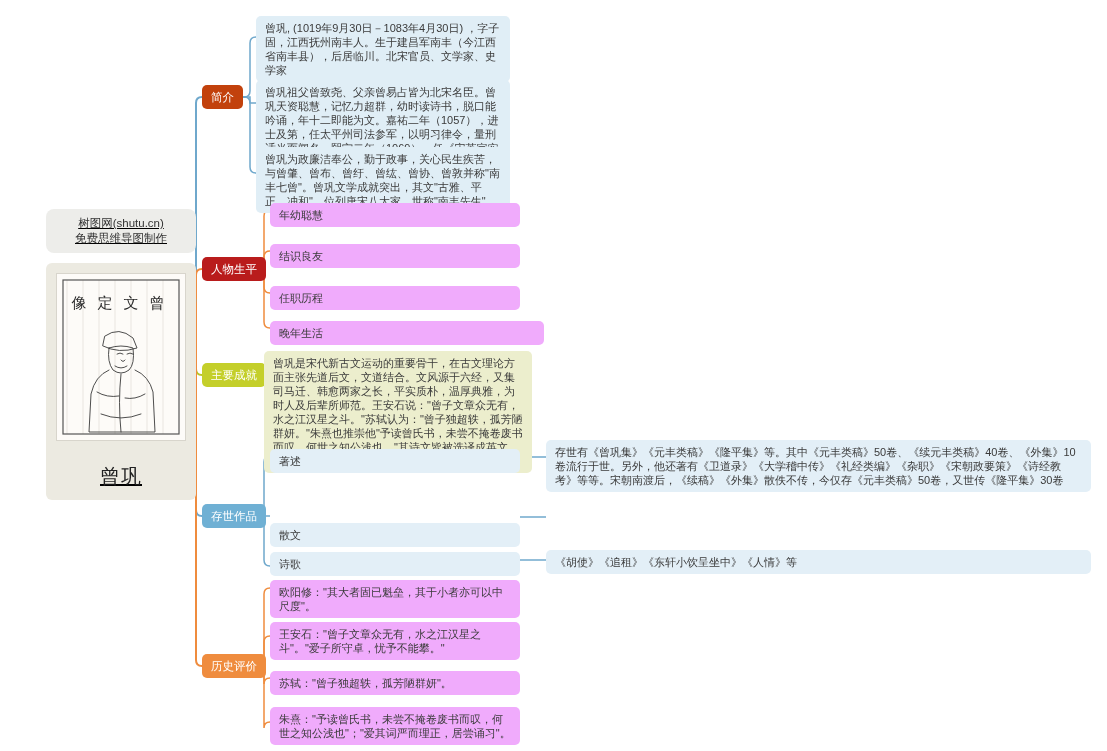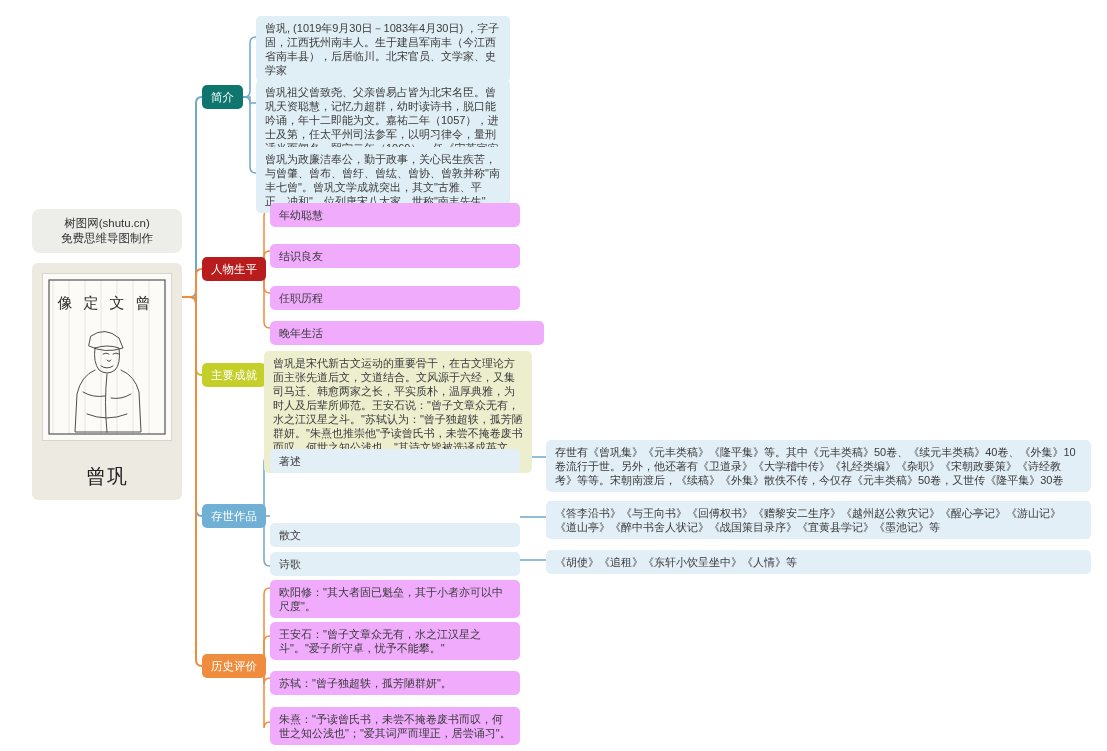--- a/index.html
+++ b/index.html
@@ -5,21 +5,21 @@
   html,body{margin:0;padding:0;}
   body{
     width:1107px;height:751px;background:#ffffff;
     font-family:"Liberation Sans","DejaVu Sans",sans-serif;
     position:relative;overflow:hidden;
   }
   #canvas{position:absolute;left:0;top:0;width:1107px;height:751px;}
   svg.links{position:absolute;left:0;top:0;width:1107px;height:751px;pointer-events:none;}
 
   
-  .root-wrap{position:absolute;left:32px;top:209px;width:150px;}
+  .root-wrap{position:absolute;left:46px;top:209px;width:150px;text-decoration:underline;}
   .root-title{
     background:#ededea;border-radius:8px;text-align:center;
     font-size:11.5px;color:#333;line-height:15px;padding:7px 4px;
   }
   .root-card{
     margin-top:10px;background:#eceae1;border-radius:6px;
     padding:10px 10px 6px 10px;text-align:center;
   }
   .portrait{
     width:128px;height:166px;margin:0 auto;background:#fdfcfa;
@@ -29,21 +29,21 @@
 
   
   .node{
     position:absolute;border-radius:5px;font-size:11px;color:#3a3a3a;
     line-height:14px;box-sizing:border-box;
   }
   .branch{
     padding:5px 9px;color:#fff;font-size:11.5px;white-space:nowrap;
     border-radius:5px;
   }
-  .b-blue{background:#0f766e;}
+  .b-blue{background:#c2410c;}
   .b-orange{background:#b91c1c;}
   .b-olive{background:#c4cf2a;}
   .b-blue2{background:#6fb0d4;}
   .b-orange2{background:#ef8c3e;}
 
   .leaf{padding:5px 9px;box-sizing:border-box;}
   .l-blue{background:#e0eef6;}
   .l-peach{background:#f0abfc;}
   .l-olive{background:#eceecd;}
   .l-blue-light{background:#e3eff7;}
@@ -149,21 +149,20 @@
 
   <div class="node leaf l-olive" style="left:264px;top:351px;width:268px;">曾巩是宋代新古文运动的重要骨干，在古文理论方面主张先道后文，文道结合。文风源于六经，又集司马迁、韩愈两家之长，平实质朴，温厚典雅，为时人及后辈所师范。王安石说："曾子文章众无有，水之江汉星之斗。"苏轼认为："曾子独超轶，孤芳陋群妍。"朱熹也推崇他"予读曾氏书，未尝不掩卷废书而叹，何世之知公浅也。"其诗文皆被选译成英文，在国外发行</div>
 
   <div class="node branch b-blue2" style="left:202px;top:504px;">存世作品</div>
 
   <div class="node leaf l-blue-light" style="left:270px;top:449px;width:250px;">著述</div>
   <div class="node leaf l-blue-light" style="left:270px;top:509px;width:250px;margin-top:14px;">散文</div>
   <div class="node leaf l-blue-light" style="left:270px;top:552px;width:250px;">诗歌</div>
 
   <div class="node leaf l-blue-light" style="left:546px;top:440px;width:545px;">存世有《曾巩集》《元丰类稿》《隆平集》等。其中《元丰类稿》50卷、《续元丰类稿》40卷、《外集》10卷流行于世。另外，他还著有《卫道录》《大学稽中传》《礼经类编》《杂职》《宋朝政要策》《诗经教考》等等。宋朝南渡后，《续稿》《外集》散佚不传，今仅存《元丰类稿》50卷，又世传《隆平集》30卷</div>
-  <div class="node leaf l-blue-light" style="left:546px;top:501px;width:545px;">《答李沿书》《与王向书》《回傅权书》《赠黎安二生序》《越州赵公救灾记》《醒心亭记》《游山记》《道山亭》《醉中书舍人状记》《战国策目录序》《宜黄县学记》《墨池记》等</div>
   <div class="node leaf l-blue-light" style="left:546px;top:550px;width:545px;">《胡使》《追租》《东轩小饮呈坐中》《人情》等</div>
 
   <div class="node branch b-orange2" style="left:202px;top:654px;">历史评价</div>
 
   <div class="node leaf l-peach" style="left:270px;top:580px;width:250px;">欧阳修："其大者固已魁垒，其于小者亦可以中尺度"。</div>
   <div class="node leaf l-peach" style="left:270px;top:622px;width:250px;">王安石："曾子文章众无有，水之江汉星之斗"。"爱子所守卓，忧予不能攀。"</div>
   <div class="node leaf l-peach" style="left:270px;top:671px;width:250px;">苏轼："曾子独超轶，孤芳陋群妍"。</div>
   <div class="node leaf l-peach" style="left:270px;top:707px;width:250px;">朱熹："予读曾氏书，未尝不掩卷废书而叹，何世之知公浅也"；"爱其词严而理正，居尝诵习"。</div>
 
 </div>

